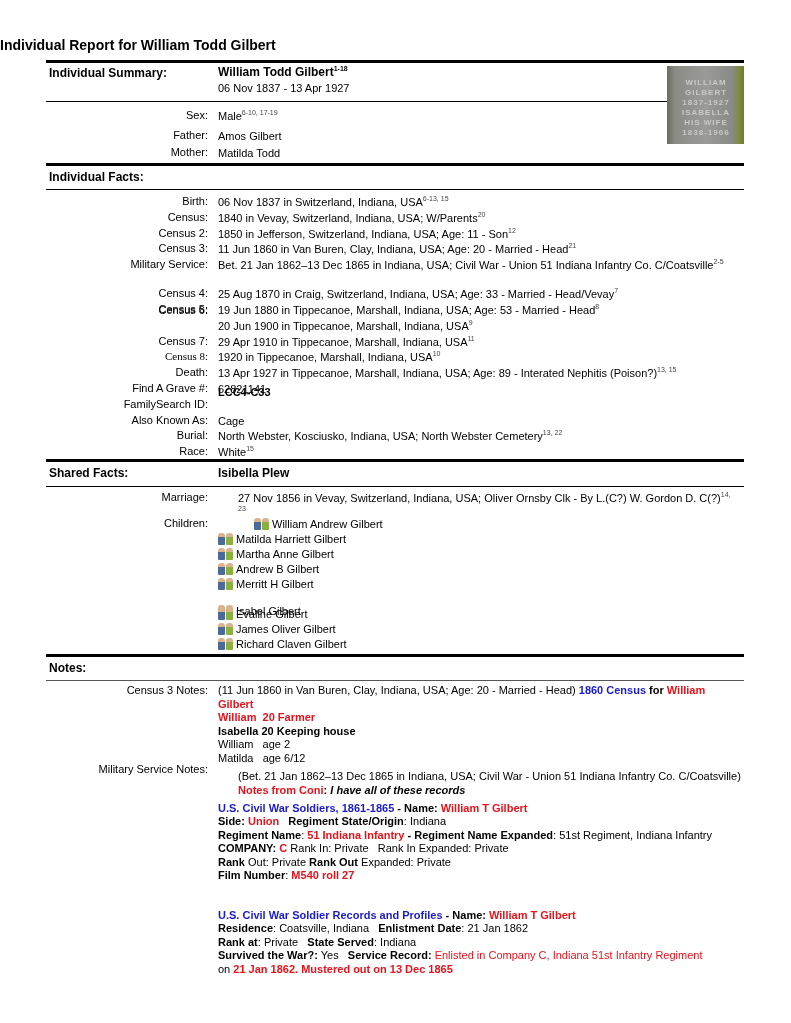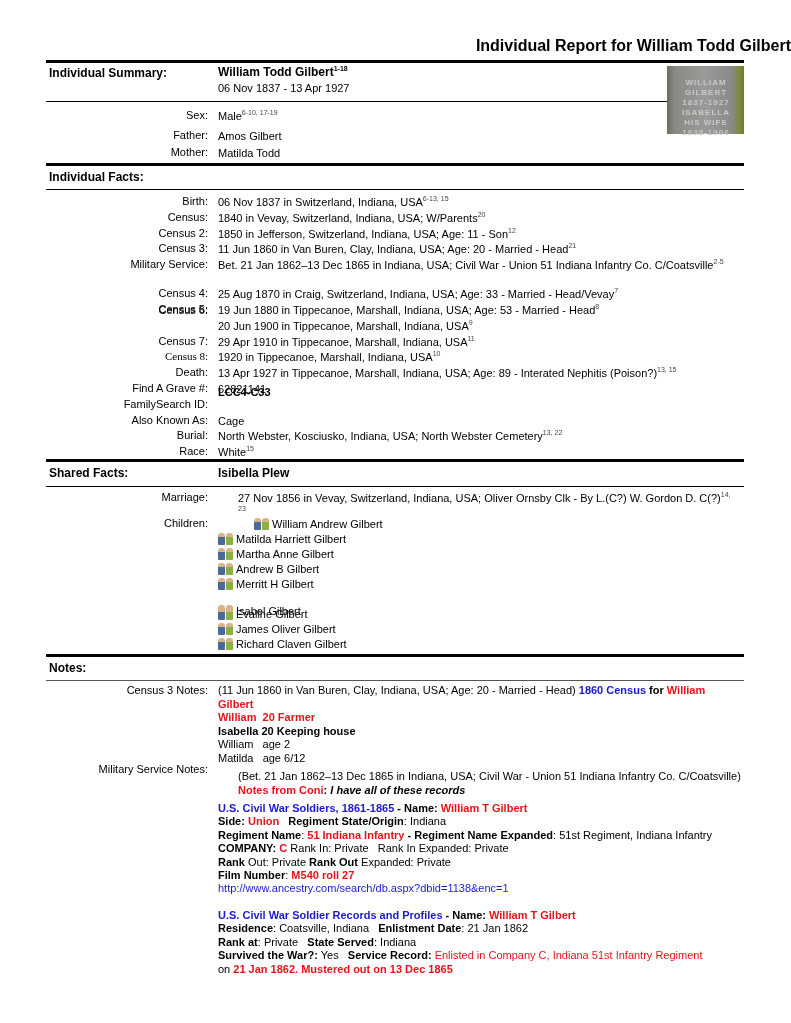--- a/index.html
+++ b/index.html
@@ -1,30 +1,30 @@
 <!DOCTYPE html>
 <html><head>
 <meta charset="utf-8">
 <style>
   html, body { margin:0; padding:0; background:#fff; }
   body { width:791px; height:1023px; position:relative; font-family:"Liberation Sans", sans-serif; color:#000; font-size:11px; overflow:hidden; }
-  .title { position:absolute; left:0; width:791px; top:37px; text-align:right; font-weight:bold; font-size:16px; }
+  .title { position:absolute; left:0; width:791px; top:37px; text-align:left; font-weight:bold; font-size:14px; }
   .rule-thick { position:absolute; left:46px; width:698px; height:3px; background:#000; }
   .rule-thin { position:absolute; left:46px; height:1px; background:#000; }
   .sec-label { position:absolute; left:49px; font-weight:bold; font-size:12px; }
   .lbl { position:absolute; left:40px; width:168px; text-align:right; font-size:11px; }
   .val { position:absolute; left:218px; width:520px; font-size:11px; line-height:14px; }
   sup { font-size:7px; color:#444; vertical-align:super; line-height:0; }
   .red { color:#e8121b; font-weight:bold; }
   .redn { color:#e8121b; }
   .blue { color:#1a1acc; font-weight:bold; }
   .bluen { color:#1a1acc; }
   .b { font-weight:bold; }
   .bi { font-weight:bold; font-style:italic; }
-  .photo { position:absolute; left:667px; top:66px; width:77px; height:68px;
+  .photo { position:absolute; left:667px; top:66px; width:77px; height:78px;
     background: linear-gradient(90deg, #6b6d5e 0%, #8a8b84 10%, #9a9a98 50%, #888a86 85%, #7f8a3a 94%, #6f7a2a 100%); }
   .photo .ins { position:absolute; left:14px; top:12px; width:50px; height:58px; color:#c8c8c8; font-size:8px; line-height:10px; text-align:center; font-weight:bold; letter-spacing:1px; }
   .child { position:absolute; left:218px; height:15px; font-size:11px; display:flex; align-items:center; }
   .child-icon { width:16px; height:14px; margin-right:2px; position:relative; }
   .child-icon .p1 { position:absolute; left:0; top:1px; width:7px; height:12px; border-radius:3px 3px 1px 1px; background:linear-gradient(#d9b38c 0 35%, #4a6a9a 35% 100%); }
   .child-icon .p2 { position:absolute; left:8px; top:1px; width:7px; height:12px; border-radius:3px 3px 1px 1px; background:linear-gradient(#d9b38c 0 35%, #8ab040 35% 100%); }
 </style>
 </head>
 <body>
 
@@ -197,21 +197,20 @@
   <span class="b">Regiment Name Expanded</span>: <span>51st Regiment, Indiana Infantry</span><br>
   <span class="b">COMPANY:</span>
   <span class="red">C</span>
   <span>Rank In: Private</span>&nbsp;&nbsp;
   <span>Rank In Expanded: Private</span><br>
   <span class="b">Rank</span>
   <span>Out: Private</span>
   <span class="b">Rank Out</span>
   <span>Expanded: Private</span><br>
   <span class="b">Film Number</span>: <span class="red">M540 roll 27</span><br>
-  <span class="bluen">http://www.ancestry.com/search/db.aspx?dbid=1138&amp;enc=1</span>
 </div>
 
 <div class="val" style="top:909px;line-height:13.4px;">
   <span class="blue">U.S. Civil War Soldier Records and Profiles</span>
   <span class="b"> - Name:</span>
   <span class="red">William T Gilbert</span><br>
   <span class="b">Residence</span>: <span>Coatsville, Indiana</span>&nbsp;&nbsp;
   <span class="b">Enlistment Date</span>: <span>21 Jan 1862</span><br>
   <span class="b">Rank at</span>: <span>Private</span>&nbsp;&nbsp;
   <span class="b">State Served</span>: <span>Indiana</span><br>

